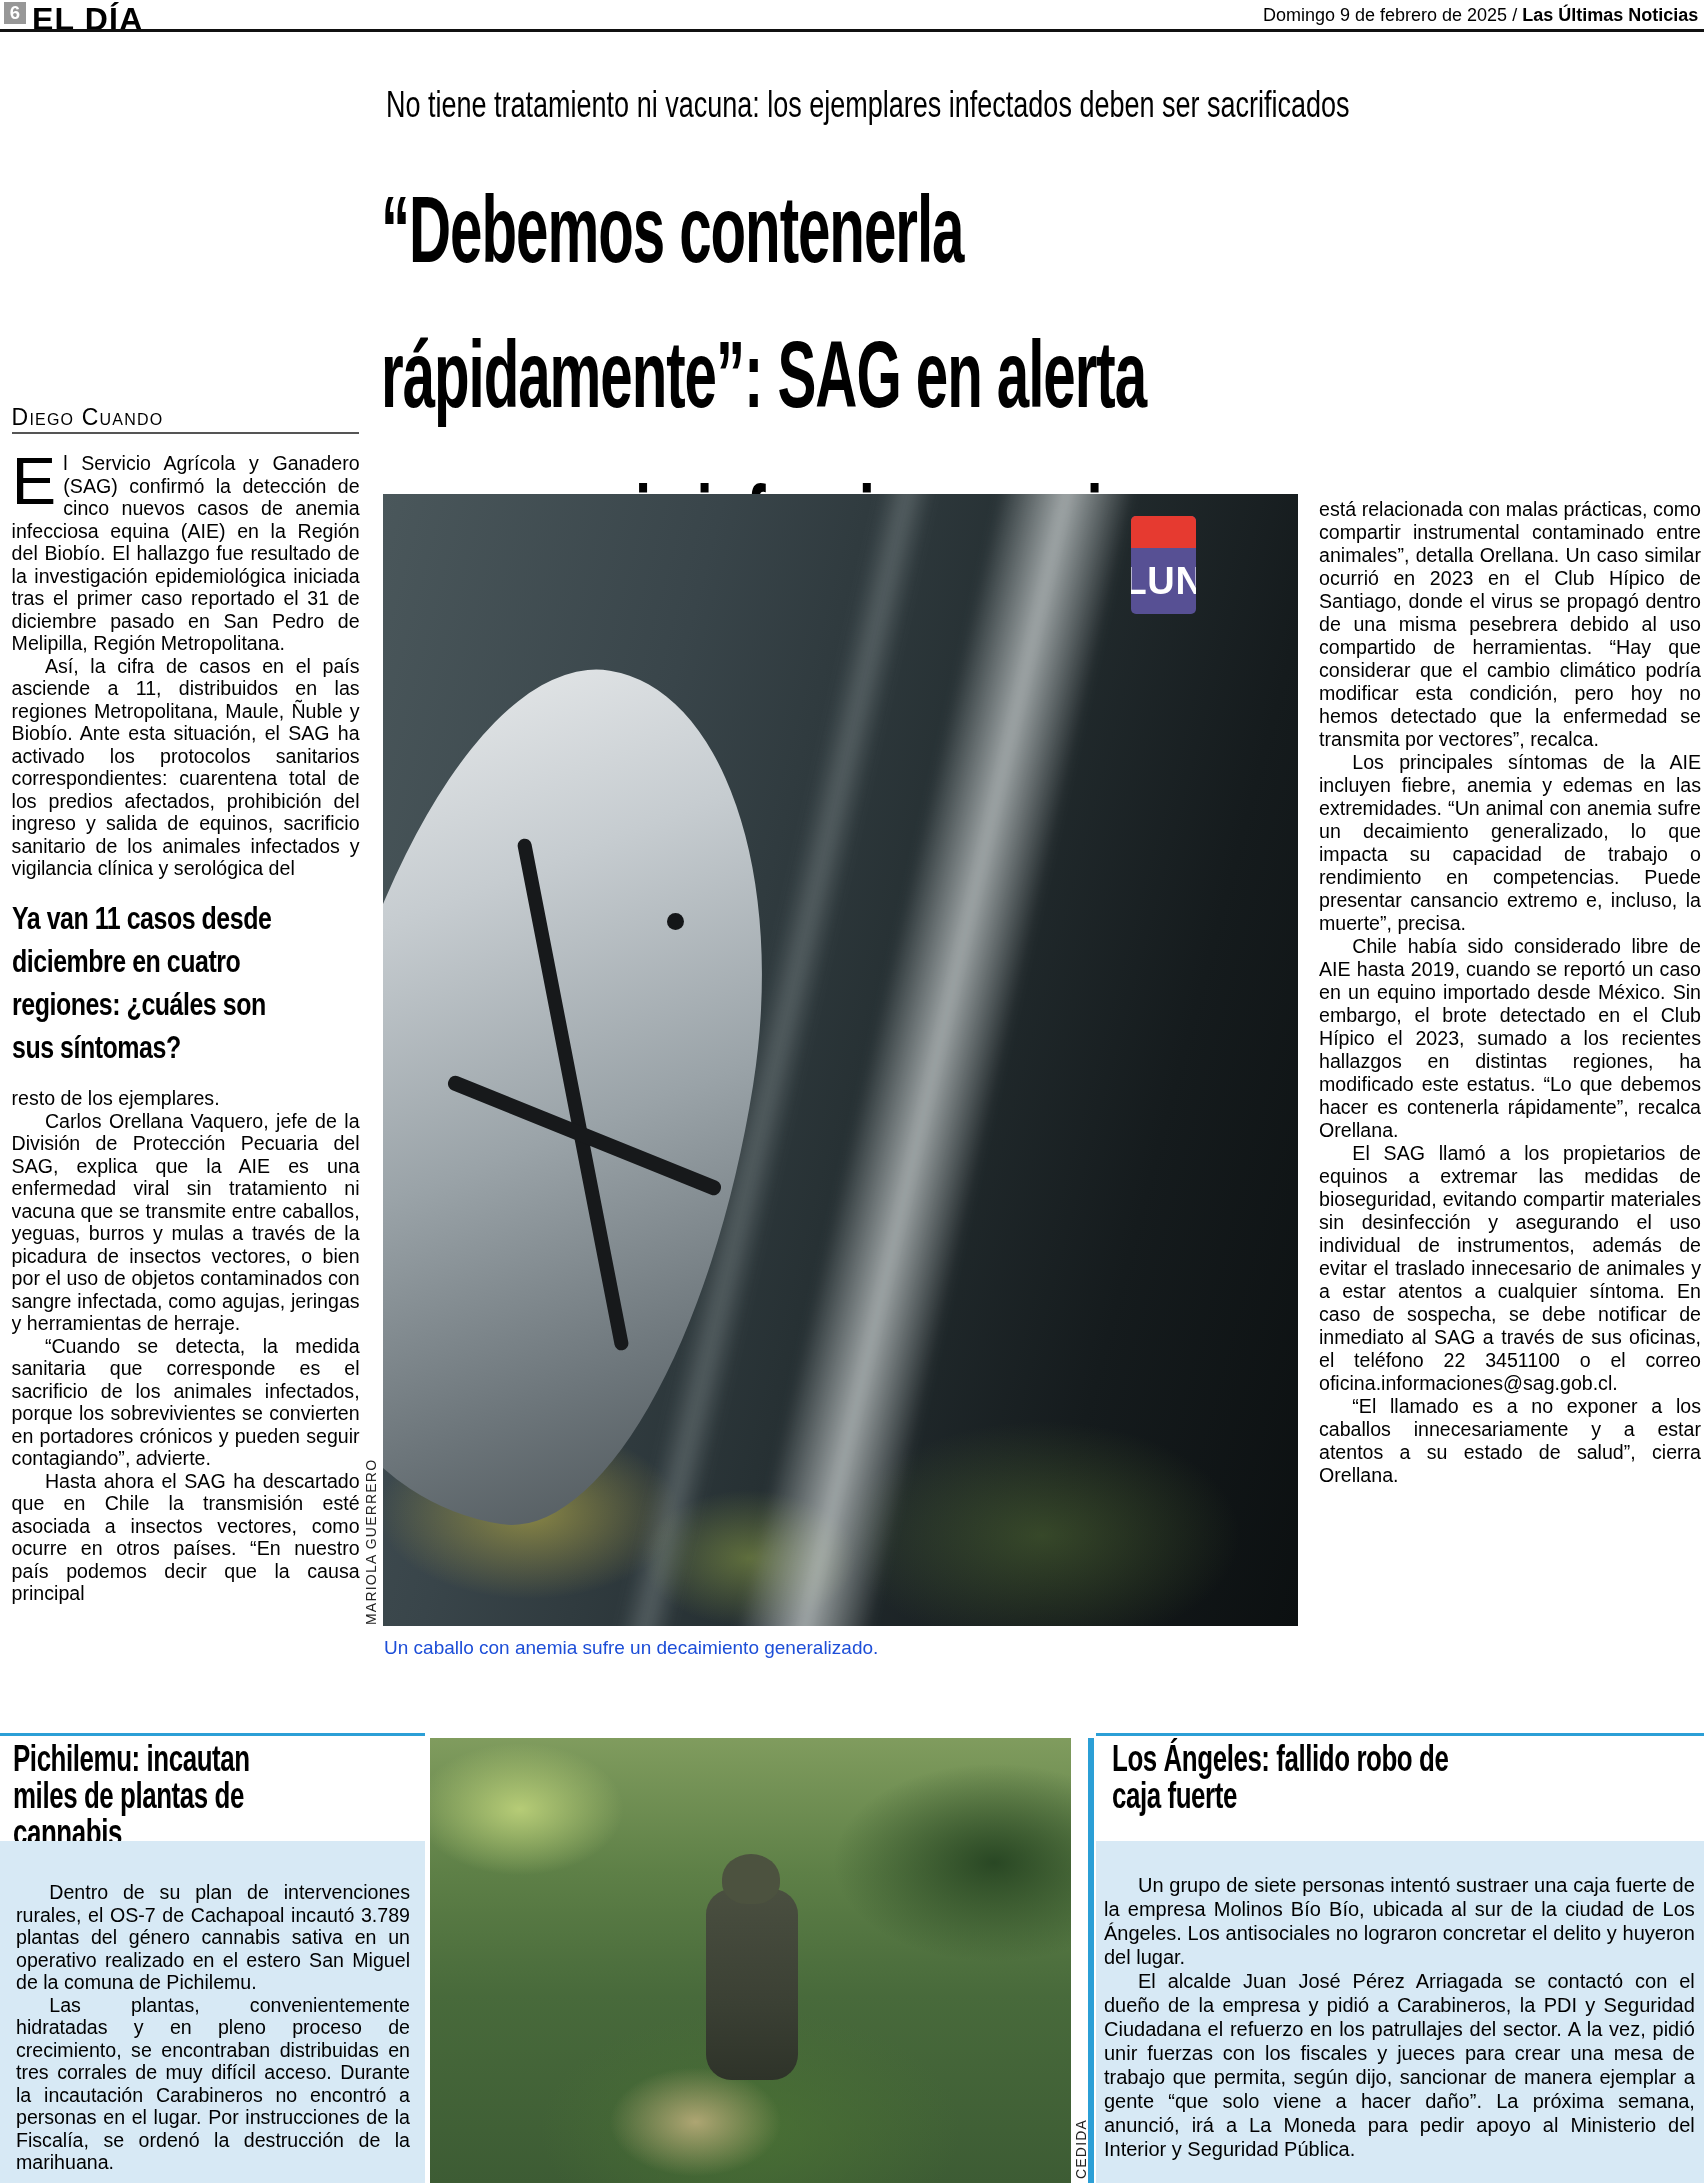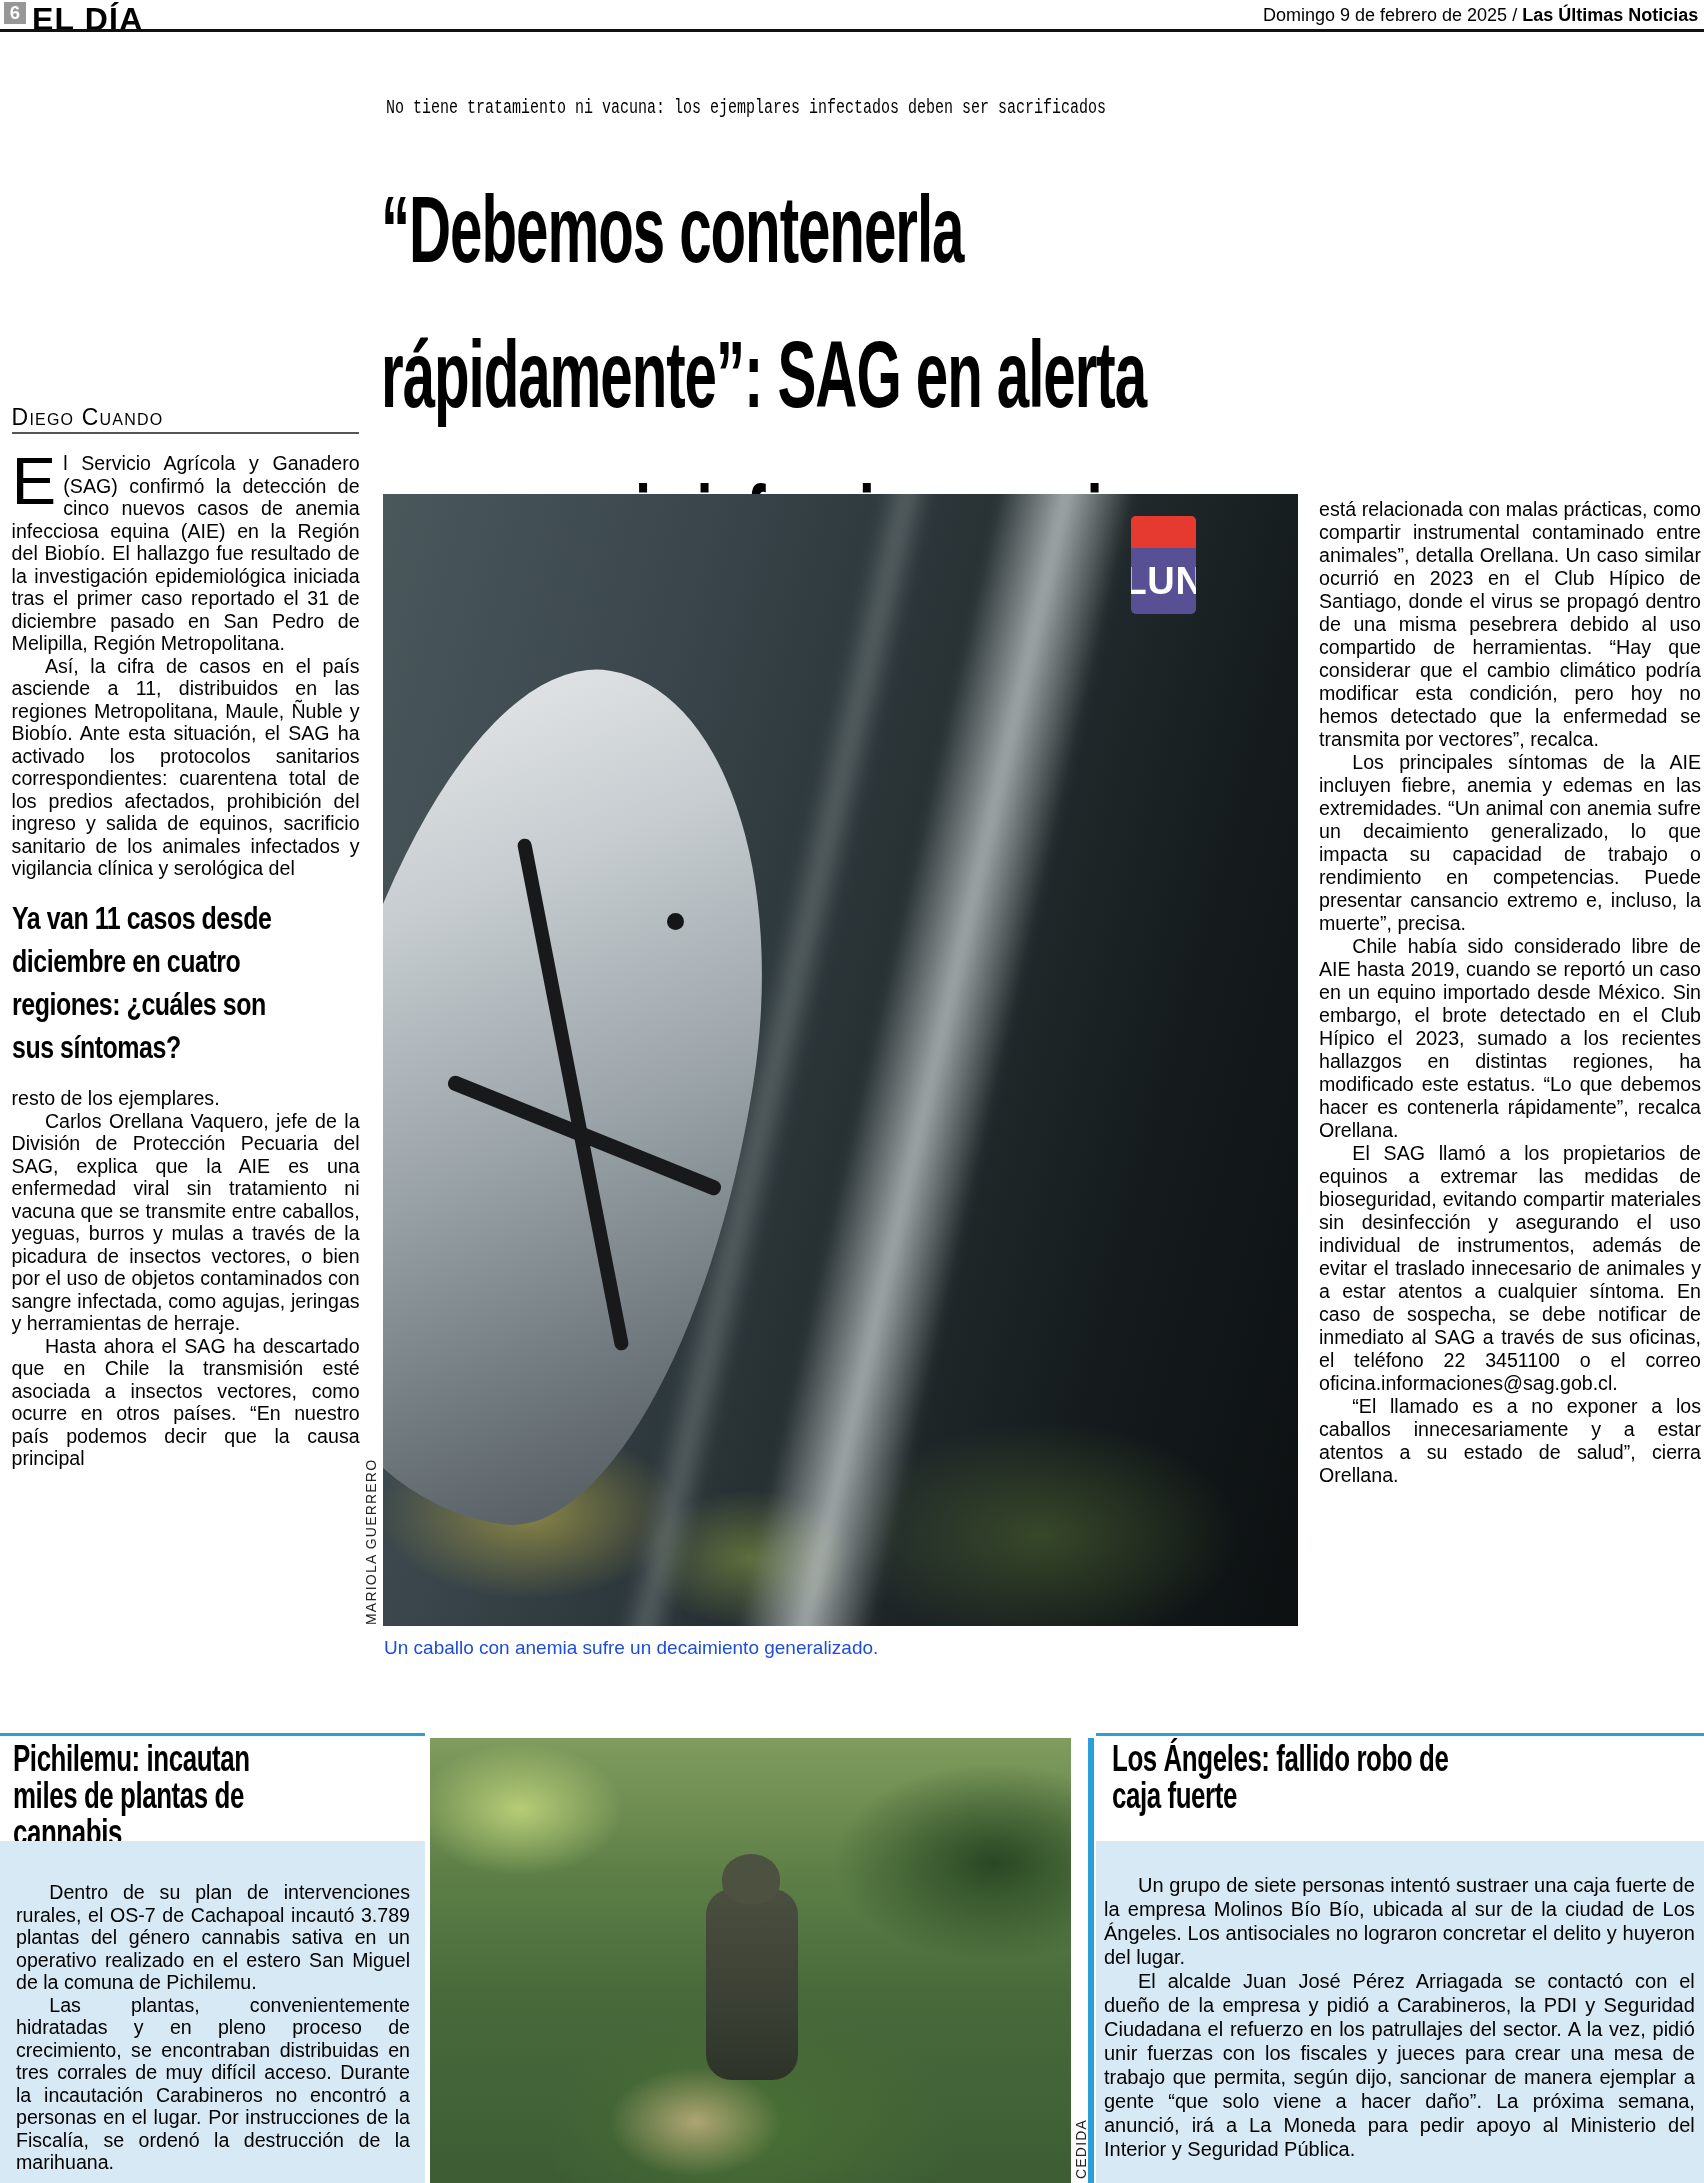--- a/index.html
+++ b/index.html
@@ -13,21 +13,21 @@
     display:flex; align-items:center; justify-content:center; }
   .masthead { position:absolute; left:32px; top:0.6px; font-size:32px; font-weight:bold; letter-spacing:1.2px; }
   .header-right { position:absolute; right:5.8px; top:5.2px; font-size:18px; white-space:nowrap; }
   .header-right .brand { font-weight:bold; }
   .header-rule { position:absolute; left:0; top:29px; width:1704px; height:2.9px; background:#111; }
 
   
   .cx { display:inline-block; transform-origin:0 50%; white-space:nowrap; }
 
   
-  .kicker { position:absolute; left:386px; top:96px; font-size:20px;font-family:Liberation Mono, monospace; }
+  .kicker { position:absolute; left:386px; top:84px; font-size:36px; }
   .kicker .cx { transform:scaleX(.75); }
   .headline { position:absolute; left:381px; top:140px; }
   .headline .hl { display:block; line-height:110px; font-size:94px; font-weight:bold; letter-spacing:-1.7px;margin-top:35px; }
   .headline .cx { transform:scaleX(.62); }
 
   .byline { position:absolute; left:11.6px; top:404px; font-size:23px; font-variant:small-caps; letter-spacing:1.2px; }
   .byline-rule { position:absolute; left:11.6px; top:432px; width:347px; height:1.7px; background:#555; }
 
   .col { position:absolute; font-size:19.6px; line-height:22.5px; text-align:justify; overflow:hidden; }
   .col-left  { left:11.6px;  top:452px; width:348px; height:1284px; }
@@ -131,20 +131,21 @@
     <p><span class="dropcap">E</span><span>l Servicio Agrícola y Ganadero (SAG) confirmó la detección de cinco nuevos casos de anemia infecciosa equina (AIE) en la Región del Biobío. El hallazgo fue resultado de la investigación epidemiológica iniciada tras el primer caso reportado el 31 de diciembre pasado en San Pedro de Melipilla, Región Metropolitana.</span></p>
     <p class="indent">Así, la cifra de casos en el país asciende a 11, distribuidos en las regiones Metropolitana, Maule, Ñuble y Biobío. Ante esta situación, el SAG ha activado los protocolos sanitarios correspondientes: cuarentena total de los predios afectados, prohibición del ingreso y salida de equinos, sacrificio sanitario de los animales infectados y vigilancia clínica y serológica del</p>
     <h2 class="subhead">
       <span>Ya van 11 casos desde</span>
       <span>diciembre en cuatro</span>
       <span>regiones: ¿cuáles son</span>
       <span>sus síntomas?</span>
     </h2>
     <p>resto de los ejemplares.</p>
     <p class="indent">Carlos Orellana Vaquero, jefe de la División de Protección Pecuaria del SAG, explica que la AIE es una enfermedad viral sin tratamiento ni vacuna que se transmite entre caballos, yeguas, burros y mulas a través de la picadura de insectos vectores, o bien por el uso de objetos contaminados con sangre infectada, como agujas, jeringas y herramientas de herraje.</p>
+    <p class="indent">“Cuando se detecta, la medida sanitaria que corresponde es el sacrificio de los animales infectados, porque los sobrevivientes se convierten en portadores crónicos y pueden seguir contagiando”, advierte.</p>
     <p class="indent">Hasta ahora el SAG ha descartado que en Chile la transmisión esté asociada a insectos vectores, como ocurre en otros países. “En nuestro país podemos decir que la causa principal</p>
   </div>
 
   <div class="main-photo">
     <div class="beam2"></div>
     <div class="beam"></div>
     <div class="horse-head"></div>
     <div class="strap-v"></div>
     <div class="strap-d"></div>
     <div class="horse-eye"></div>

